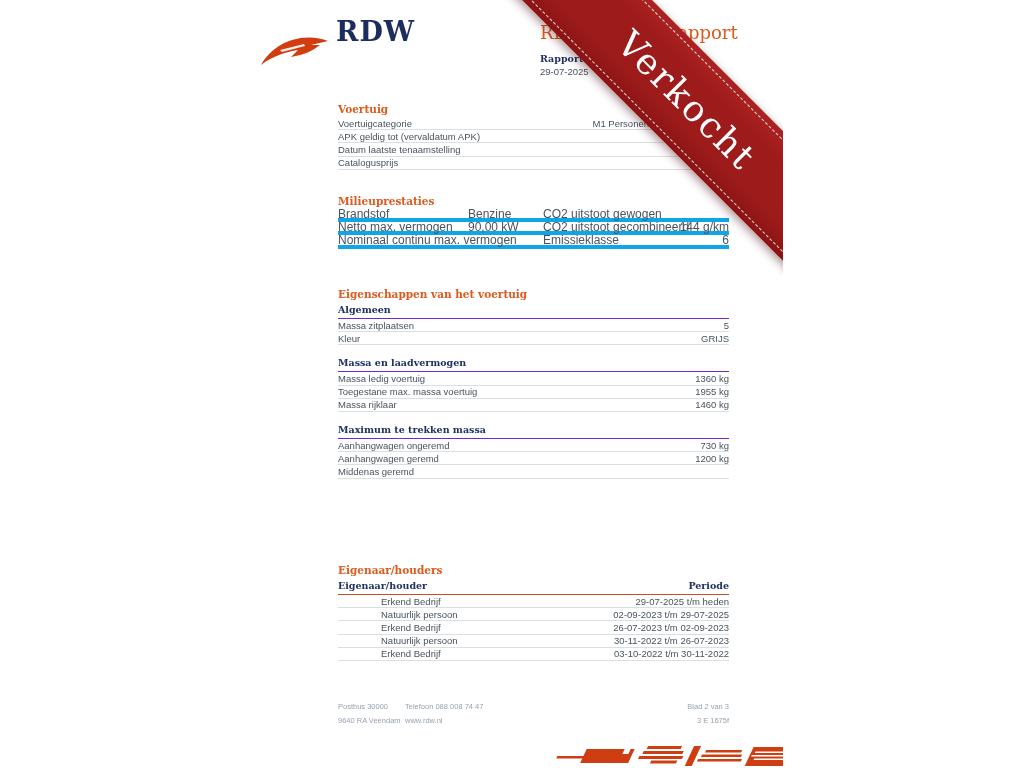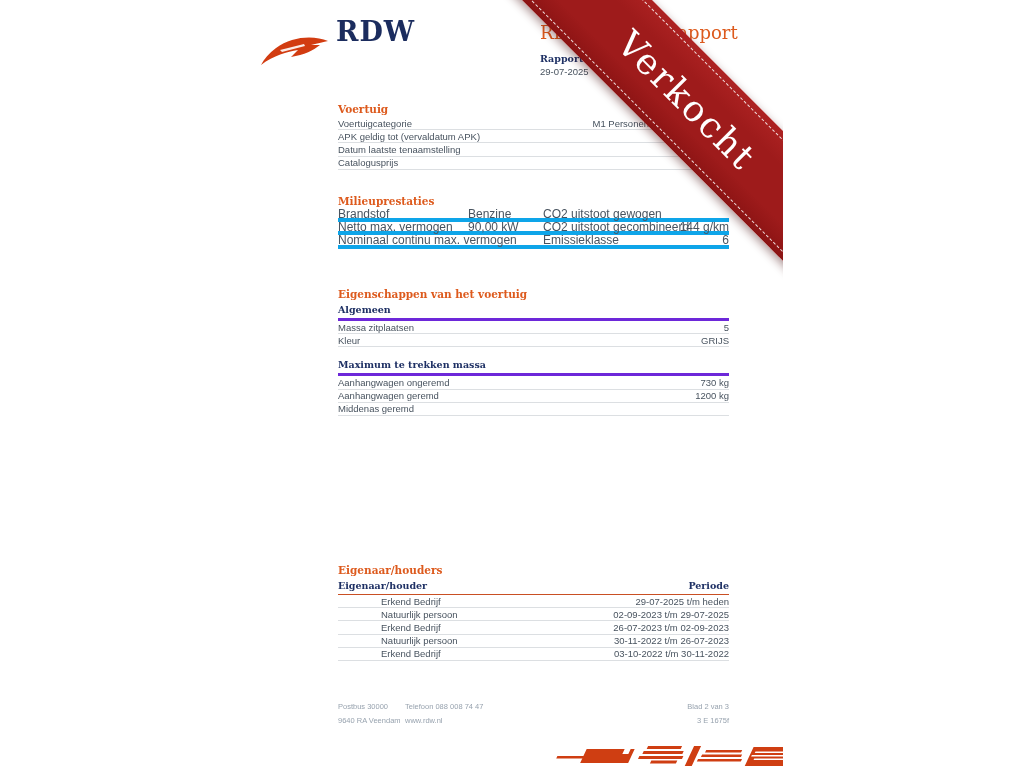--- a/index.html
+++ b/index.html
@@ -30,21 +30,21 @@
   .row2 { display:flex; align-items:center; height:13.2px; border-bottom:4px solid #0ea5e9;
           font-size:12px; color:#48535f; }
   .c1l { width:130px; white-space:nowrap; }
   .c1v { width:53px; text-align:left; white-space:nowrap; }
   .c2l { width:125px; margin-left:22px; white-space:nowrap; }
   .c2v { flex:1; text-align:right; white-space:nowrap; }
 
   .subsec { margin-top:12px; }
   .subsec.first { margin-top:2px; }
   .subhead { font-family:"DejaVu Serif", serif; font-weight:bold; font-size:9.5px;
-             color:#1e3064; padding-bottom:14px; border-bottom:3px solid #6d28d9; height:15px; }
+             color:#1e3064; padding-bottom:14px; border-bottom:1px solid #6d28d9; height:15px; }
   .tbl-head { display:flex; justify-content:space-between; font-family:"DejaVu Serif", serif;
               font-weight:bold; font-size:9.5px; color:#1e3064; padding-bottom:2px;
               border-bottom:1px solid #c94f23; height:15px; margin-top:2px; }
   .owner { flex:1;padding-left:43px; }
   .period { text-align:right; white-space:nowrap; }
 
   
   .footer { position:absolute; left:338px; top:699px; width:391px; font-size:7.5px;
             color:#98a3af; }
   .f-line { display:flex; height:14px; align-items:center; }
@@ -132,20 +132,35 @@
         <span class="lbl">Massa zitplaatsen</span>
         <span class="val">5</span>
       </div>
       <div class="row">
         <span class="lbl">Kleur</span>
         <span class="val">GRIJS</span>
       </div>
     </div>
 
 
+    <div class="subsec">
+      <div class="subhead">Massa en laadvermogen</div>
+      <div class="row">
+        <span class="lbl">Massa ledig voertuig</span>
+        <span class="val">1360 kg</span>
+      </div>
+      <div class="row">
+        <span class="lbl">Toegestane max. massa voertuig</span>
+        <span class="val">1955 kg</span>
+      </div>
+      <div class="row">
+        <span class="lbl">Massa rijklaar</span>
+        <span class="val">1460 kg</span>
+      </div>
+    </div>
 
     <div class="subsec">
       <div class="subhead">Maximum te trekken massa</div>
       <div class="row">
         <span class="lbl">Aanhangwagen ongeremd</span>
         <span class="val">730 kg</span>
       </div>
       <div class="row">
         <span class="lbl">Aanhangwagen geremd</span>
         <span class="val">1200 kg</span>

